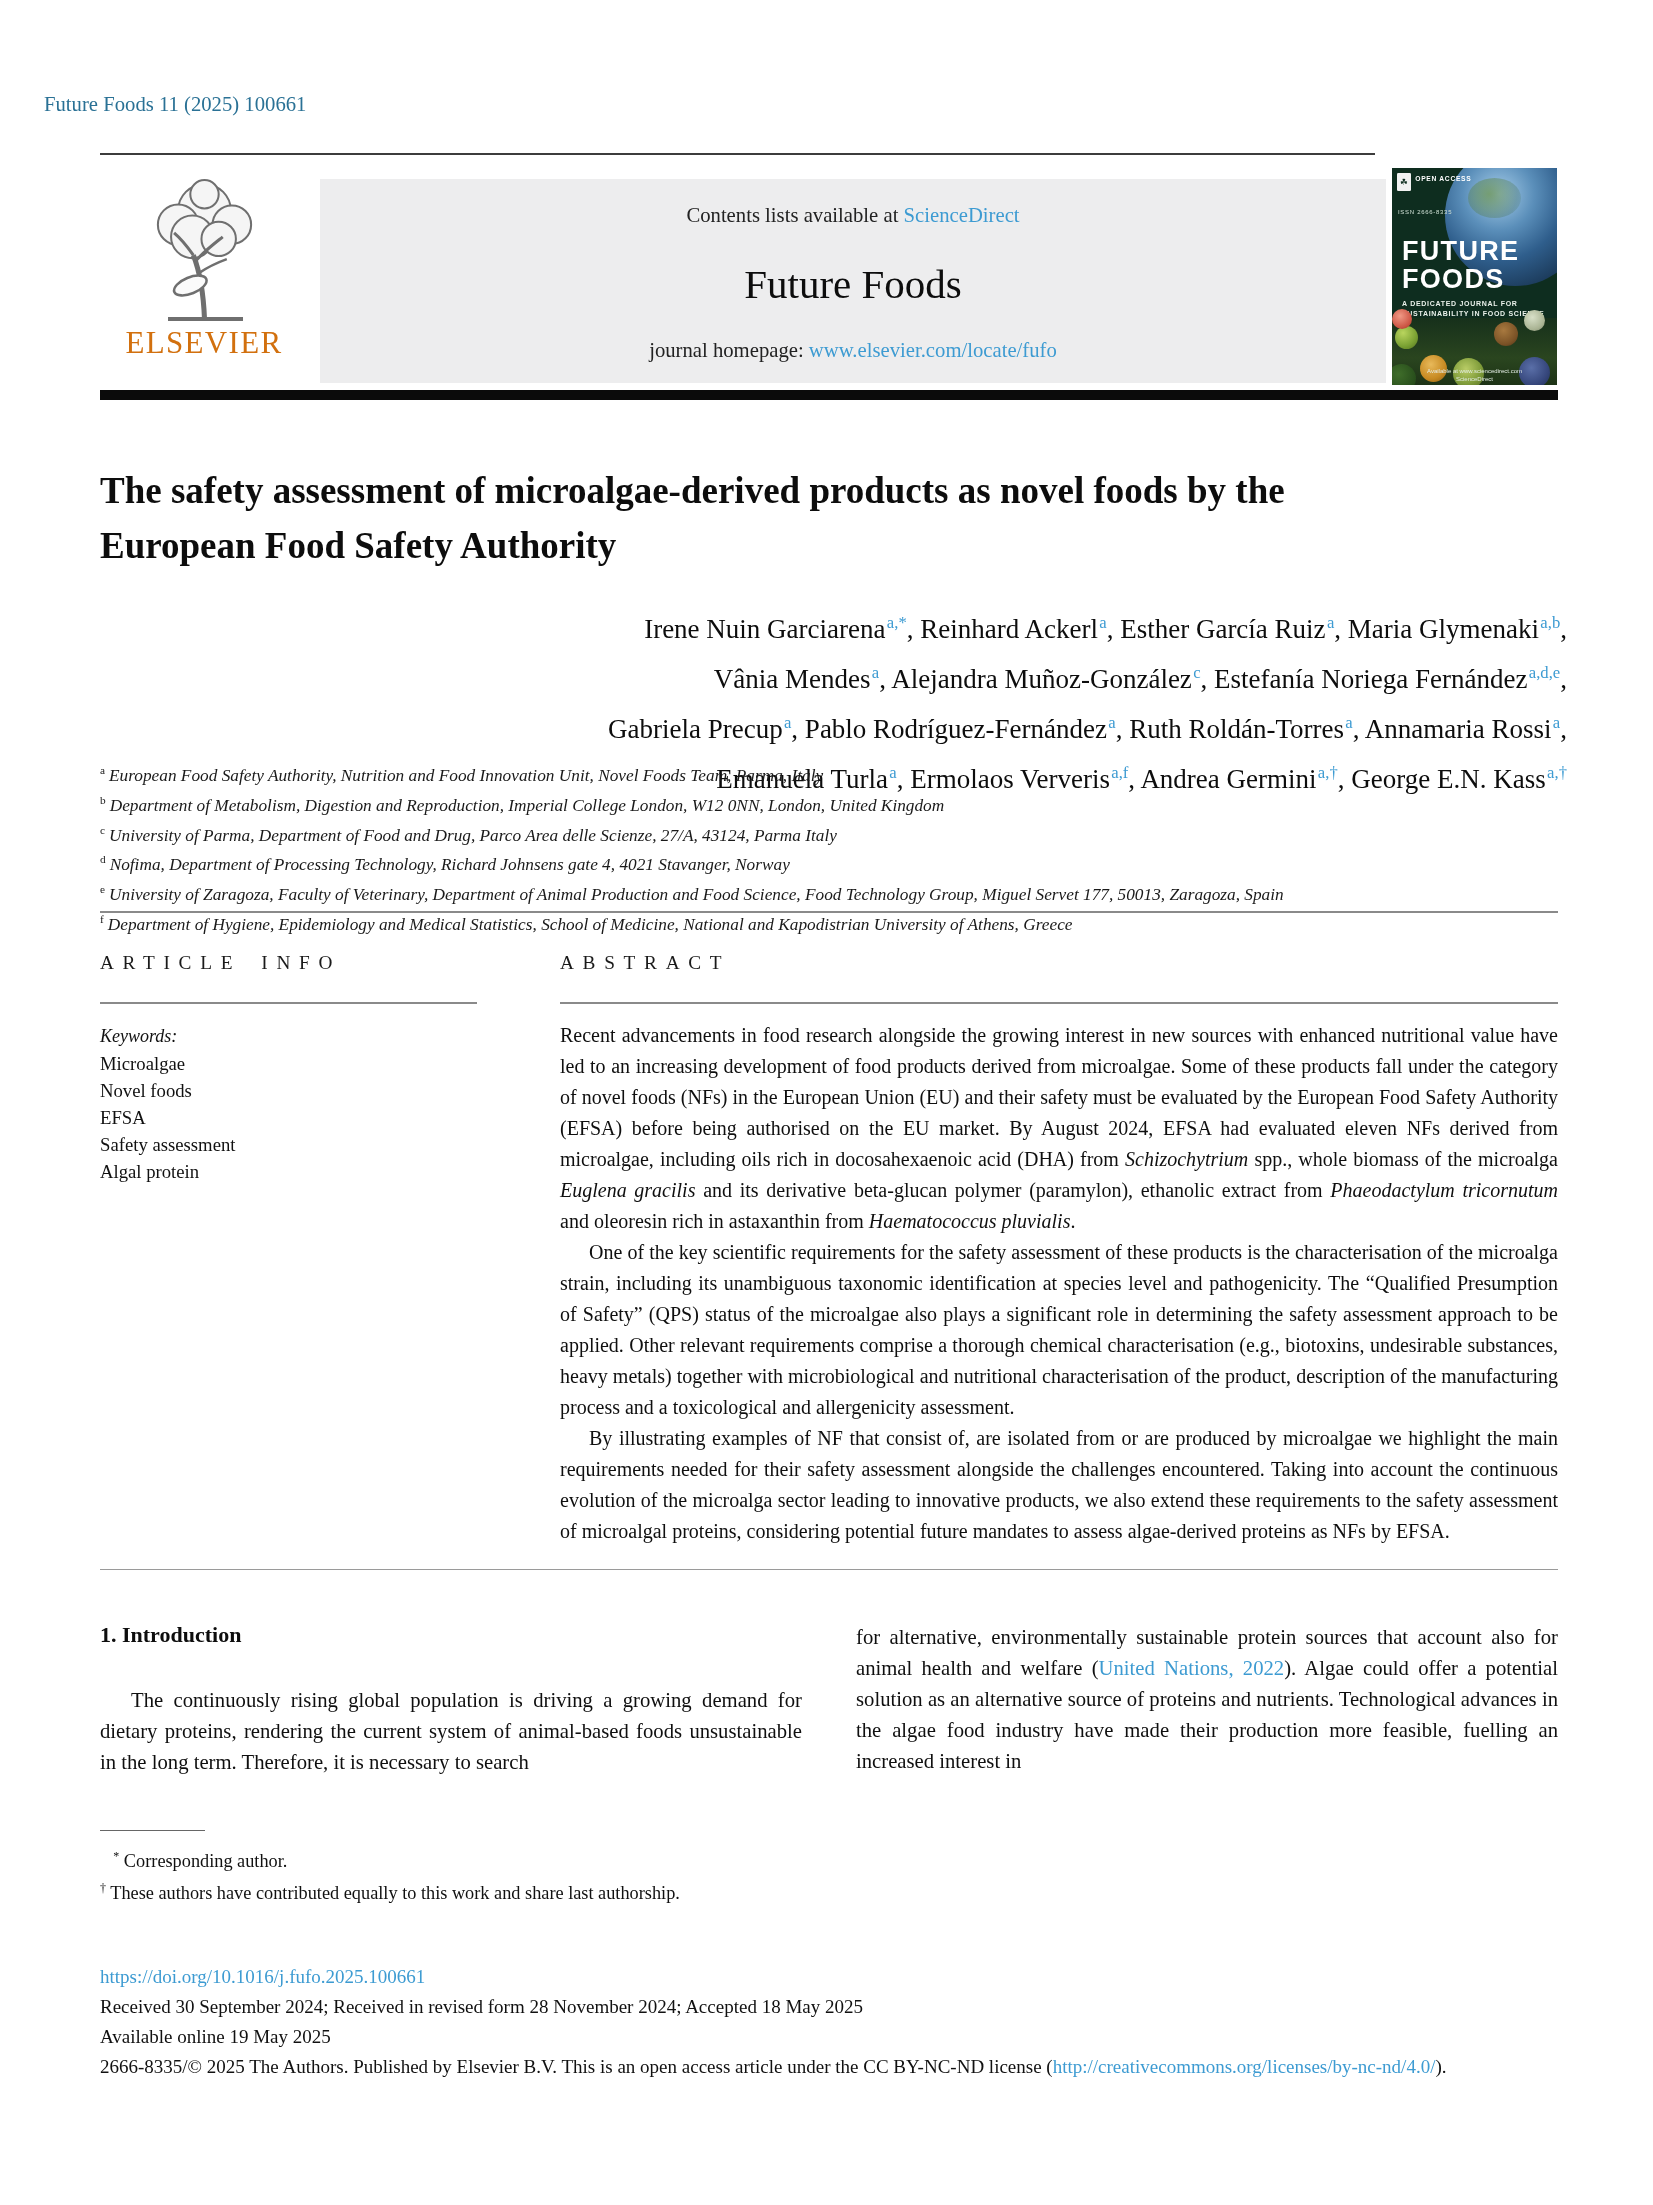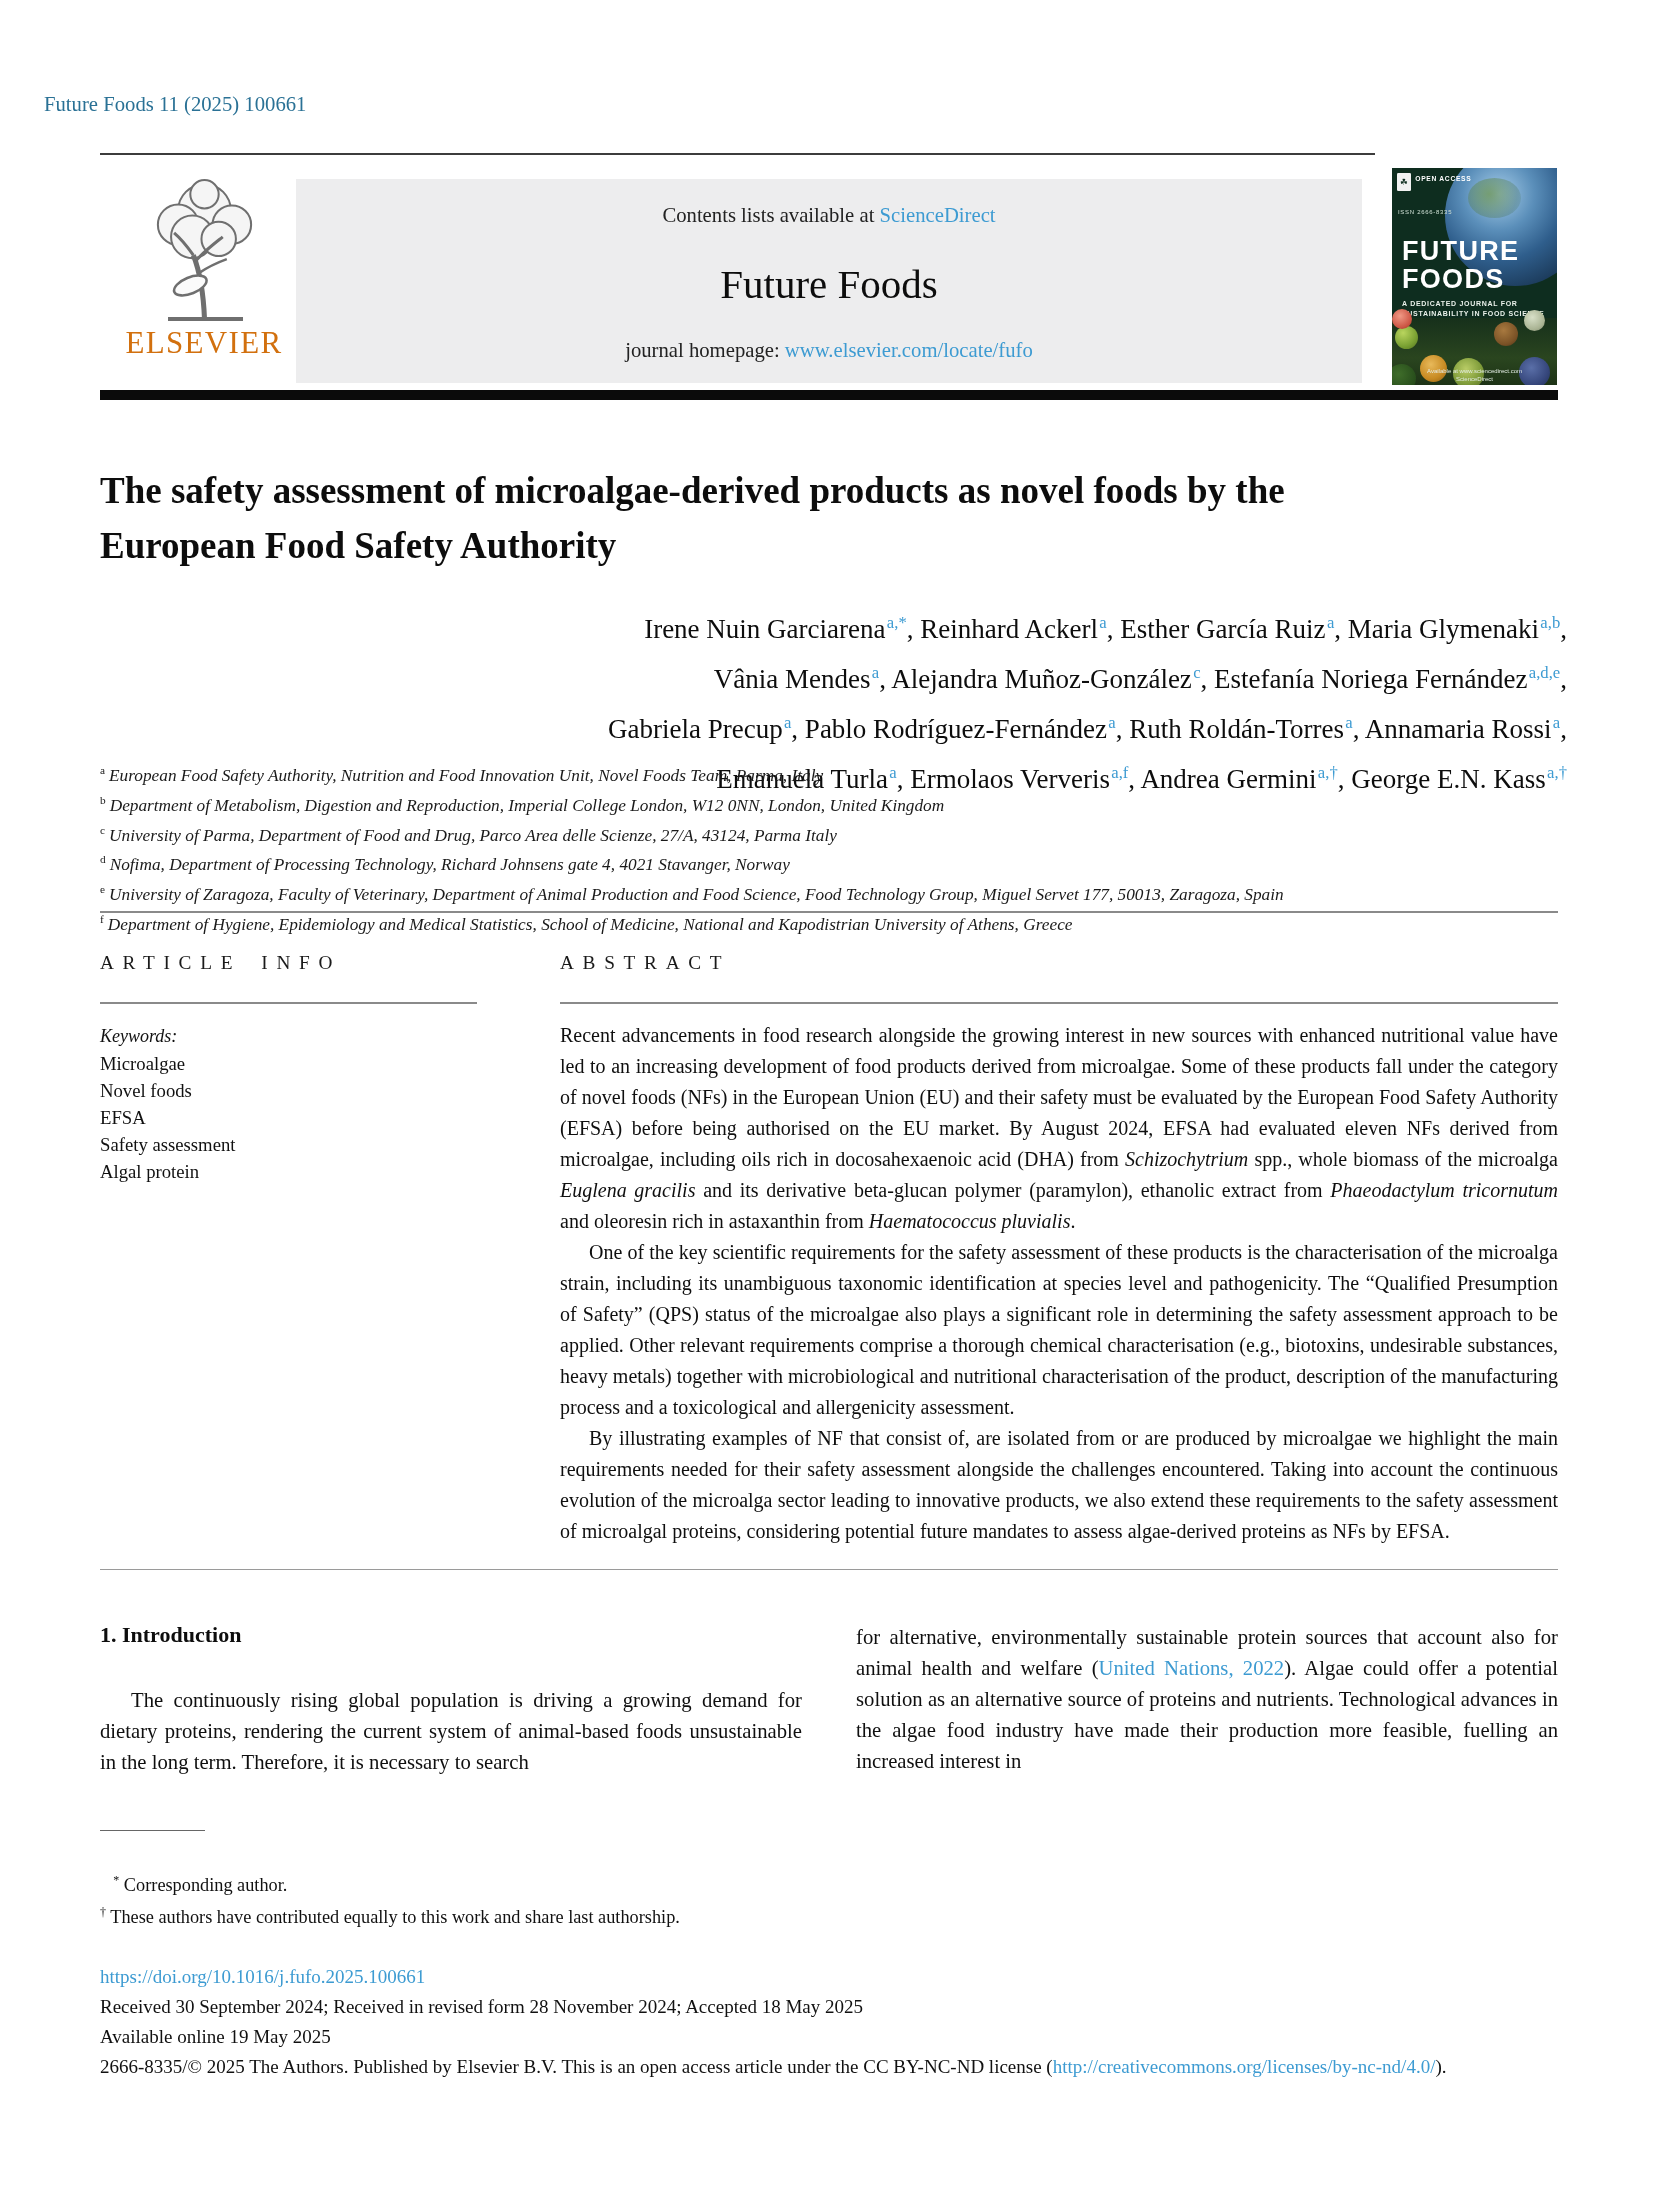--- a/index.html
+++ b/index.html
@@ -11,21 +11,21 @@
               font-size:20.7px; color:#2a7195;padding-left:44px; }
 
   .rule-top { position:absolute; left:100px; top:153px; width:1275px; height:2px; background:#3c3c3c; }
 
   
   .elsevier-logo { position:absolute; left:100px; top:172px; width:208px; height:212px; text-align:center; }
   .elsevier-logo svg { display:block; margin:0 auto; }
   .elsevier-wordmark { font-size:31px; color:#d2700e; letter-spacing:1.3px; margin-top:1.3px; }
 
   
-  .header-box { position:absolute; left:296px; top:179px; width:1066px; height:204px;
+  .header-box { position:absolute; left:320px; top:179px; width:1066px; height:204px;
                 background:#ededee; text-align:center; }
   .hb-contents { margin-top:25px; font-size:20.7px; color:#222; }
   .hb-title { margin-top:33px; font-size:41px; color:#0d0d0d; }
   .hb-home { position:absolute; bottom:21.3px; left:0; width:100%; font-size:20.7px; color:#222; }
   .lk { color:#3d9bd2; text-decoration:none; }
 
   
   .cover { position:absolute; left:1392px; top:168px; width:165px; height:217px;
            background:#0e2d1f; overflow:hidden; font-family:"Liberation Sans", sans-serif; }
   .cover-earth { position:absolute; top:-23px; right:-29px; width:141px; height:141px; border-radius:50%;
@@ -83,21 +83,21 @@
 
   .sec-heading { font-size:22px; font-weight:bold; color:#0d0d0d; }
   .bodytext { font-size:20.7px; line-height:31px; text-align:justify; color:#0f0f0f; }
   .intro-left  { position:absolute; left:100px;  top:1622px; width:702px; }
   .intro-left .bodytext { margin-top:37px; text-indent:31px; }
   .intro-right { position:absolute; left:856px; top:1622px; width:702px; }
 
   .fn-rule { position:absolute; left:100px; top:1830px; width:105px; height:1.3px; background:#666; }
   .footnotes { position:absolute; left:100px; top:1843px; width:1467px; font-size:18.3px; line-height:27px; color:#111; }
   .footnotes sup { font-size:12px; }
-  .fn-line1 { padding-left:13.3px;margin-top:24px; }
+  .fn-line1 { padding-left:13.3px; }
   .fn-line2 { padding-left:31px; }
 
   .imprint { position:absolute; left:100px; top:1962px; width:1460px; font-size:19px; line-height:30px; color:#111; }
   .imprint .doi { display:block; }
   .rights { margin-top:0; }
 </style>
 </head>
 <body>
 
 <div class="page">

